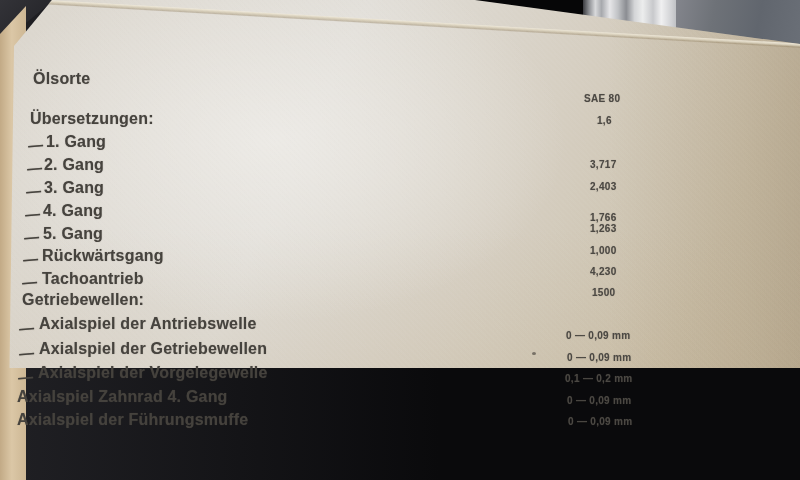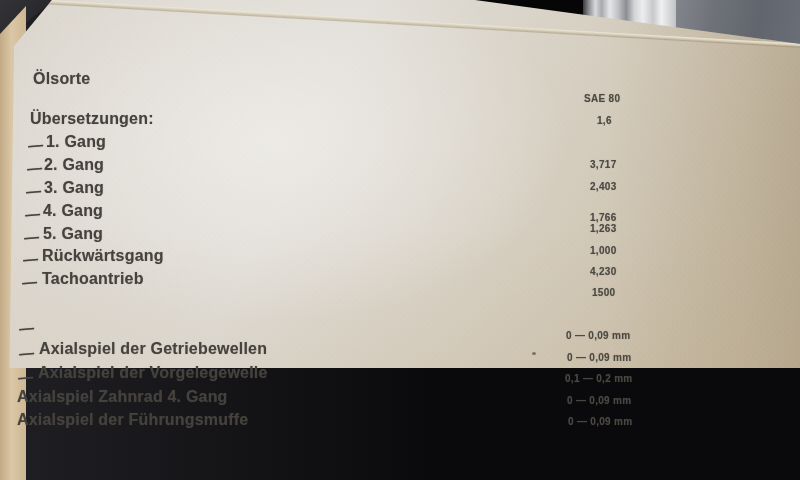--- a/index.html
+++ b/index.html
@@ -87,22 +87,24 @@
 
     <span class="txt dash" style="left:24px;top:228px">—</span>
     <span class="txt lbl" style="left:43px;top:225px">5. Gang</span>
 
     <span class="txt dash" style="left:23px;top:250px">—</span>
     <span class="txt lbl" style="left:42px;top:247px">Rückwärtsgang</span>
 
     <span class="txt dash" style="left:22px;top:273px">—</span>
     <span class="txt lbl" style="left:42px;top:270px">Tachoantrieb</span>
 
+    <span class="txt lbl" style="left:22px;top:291px">Getriebewellen:</span>
 
     <span class="txt dash" style="left:19px;top:319px">—</span>
+    <span class="txt lbl" style="left:39px;top:315px">Axialspiel der Antriebswelle</span>
 
     <span class="txt dash" style="left:19px;top:344px">—</span>
     <span class="txt lbl" style="left:39px;top:340px">Axialspiel der Getriebewellen</span>
 
     <span class="txt dash" style="left:18px;top:368px">—</span>
     <span class="txt lbl" style="left:38px;top:364px">Axialspiel der Vorgelegewelle</span>
 
     <span class="txt lbl" style="left:17px;top:388px">Axialspiel Zahnrad 4. Gang</span>
     <span class="txt lbl" style="left:17px;top:411px">Axialspiel der Führungsmuffe</span>
 

